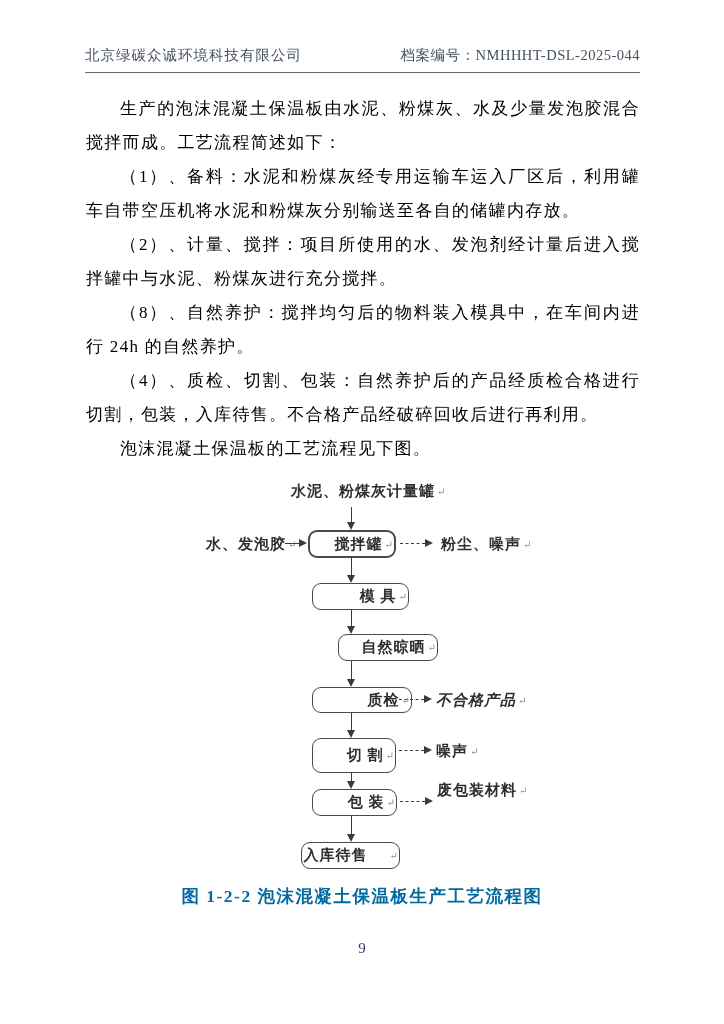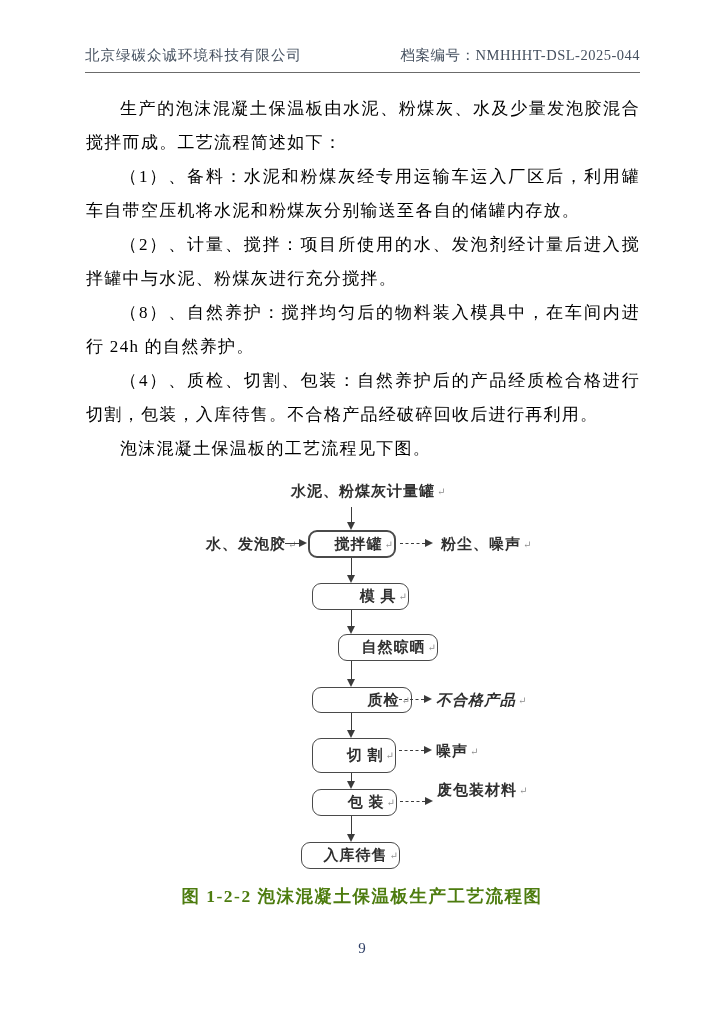--- a/index.html
+++ b/index.html
@@ -53,21 +53,21 @@
   .harrow::after {
     content:""; position:absolute; right:-8px; top:-4.6px;
     width:0; height:0;
     border-top:4px solid transparent; border-bottom:4px solid transparent;
     border-left:8px solid #3b3b3b;
   }
   
   .caption {
     position:absolute; left:0; top:884px; width:724px;
     text-align:center; font-weight:bold; font-size:17.5px;
-    color:#4d7c0f; letter-spacing:1.5px;
+    color:#0369a1; letter-spacing:1.5px;
   }
   .pageno {
     position:absolute; left:0; top:940px; width:724px;
     text-align:center; font-size:15px; color:#2e3f66;
   }
 </style>
 </head>
 <body>
 
 <div class="page">
@@ -117,21 +117,21 @@
         <span class="retmark">↵</span>
     </div>
     <div class="flowbox" style="left:312px; top:258px; width:84px;  height:35px;">
       <span>切 割</span>
         <span class="retmark">↵</span>
     </div>
     <div class="flowbox" style="left:312px; top:309px; width:85px;  height:27px;">
       <span>包 装</span>
         <span class="retmark">↵</span>
     </div>
-    <div class="flowbox" style="left:301px; top:362px; width:99px;  height:27px;">
+    <div class="flowbox" style="left:301px; top:362px; width:99px;  height:27px;gap:20px;">
       <span>入库待售</span>
         <span class="retmark">↵</span>
     </div>
 
     <span class="fnode" style="left:206px; top:55px;">
       <span>水、发泡胶</span><span class="retmark">↵</span>
     </span>
     <div class="harrow" style="left:285px; top:63px; width:14px;"></div>
 
     <div class="harrow dashed" style="left:400px; top:63px;  width:25px;"></div>

